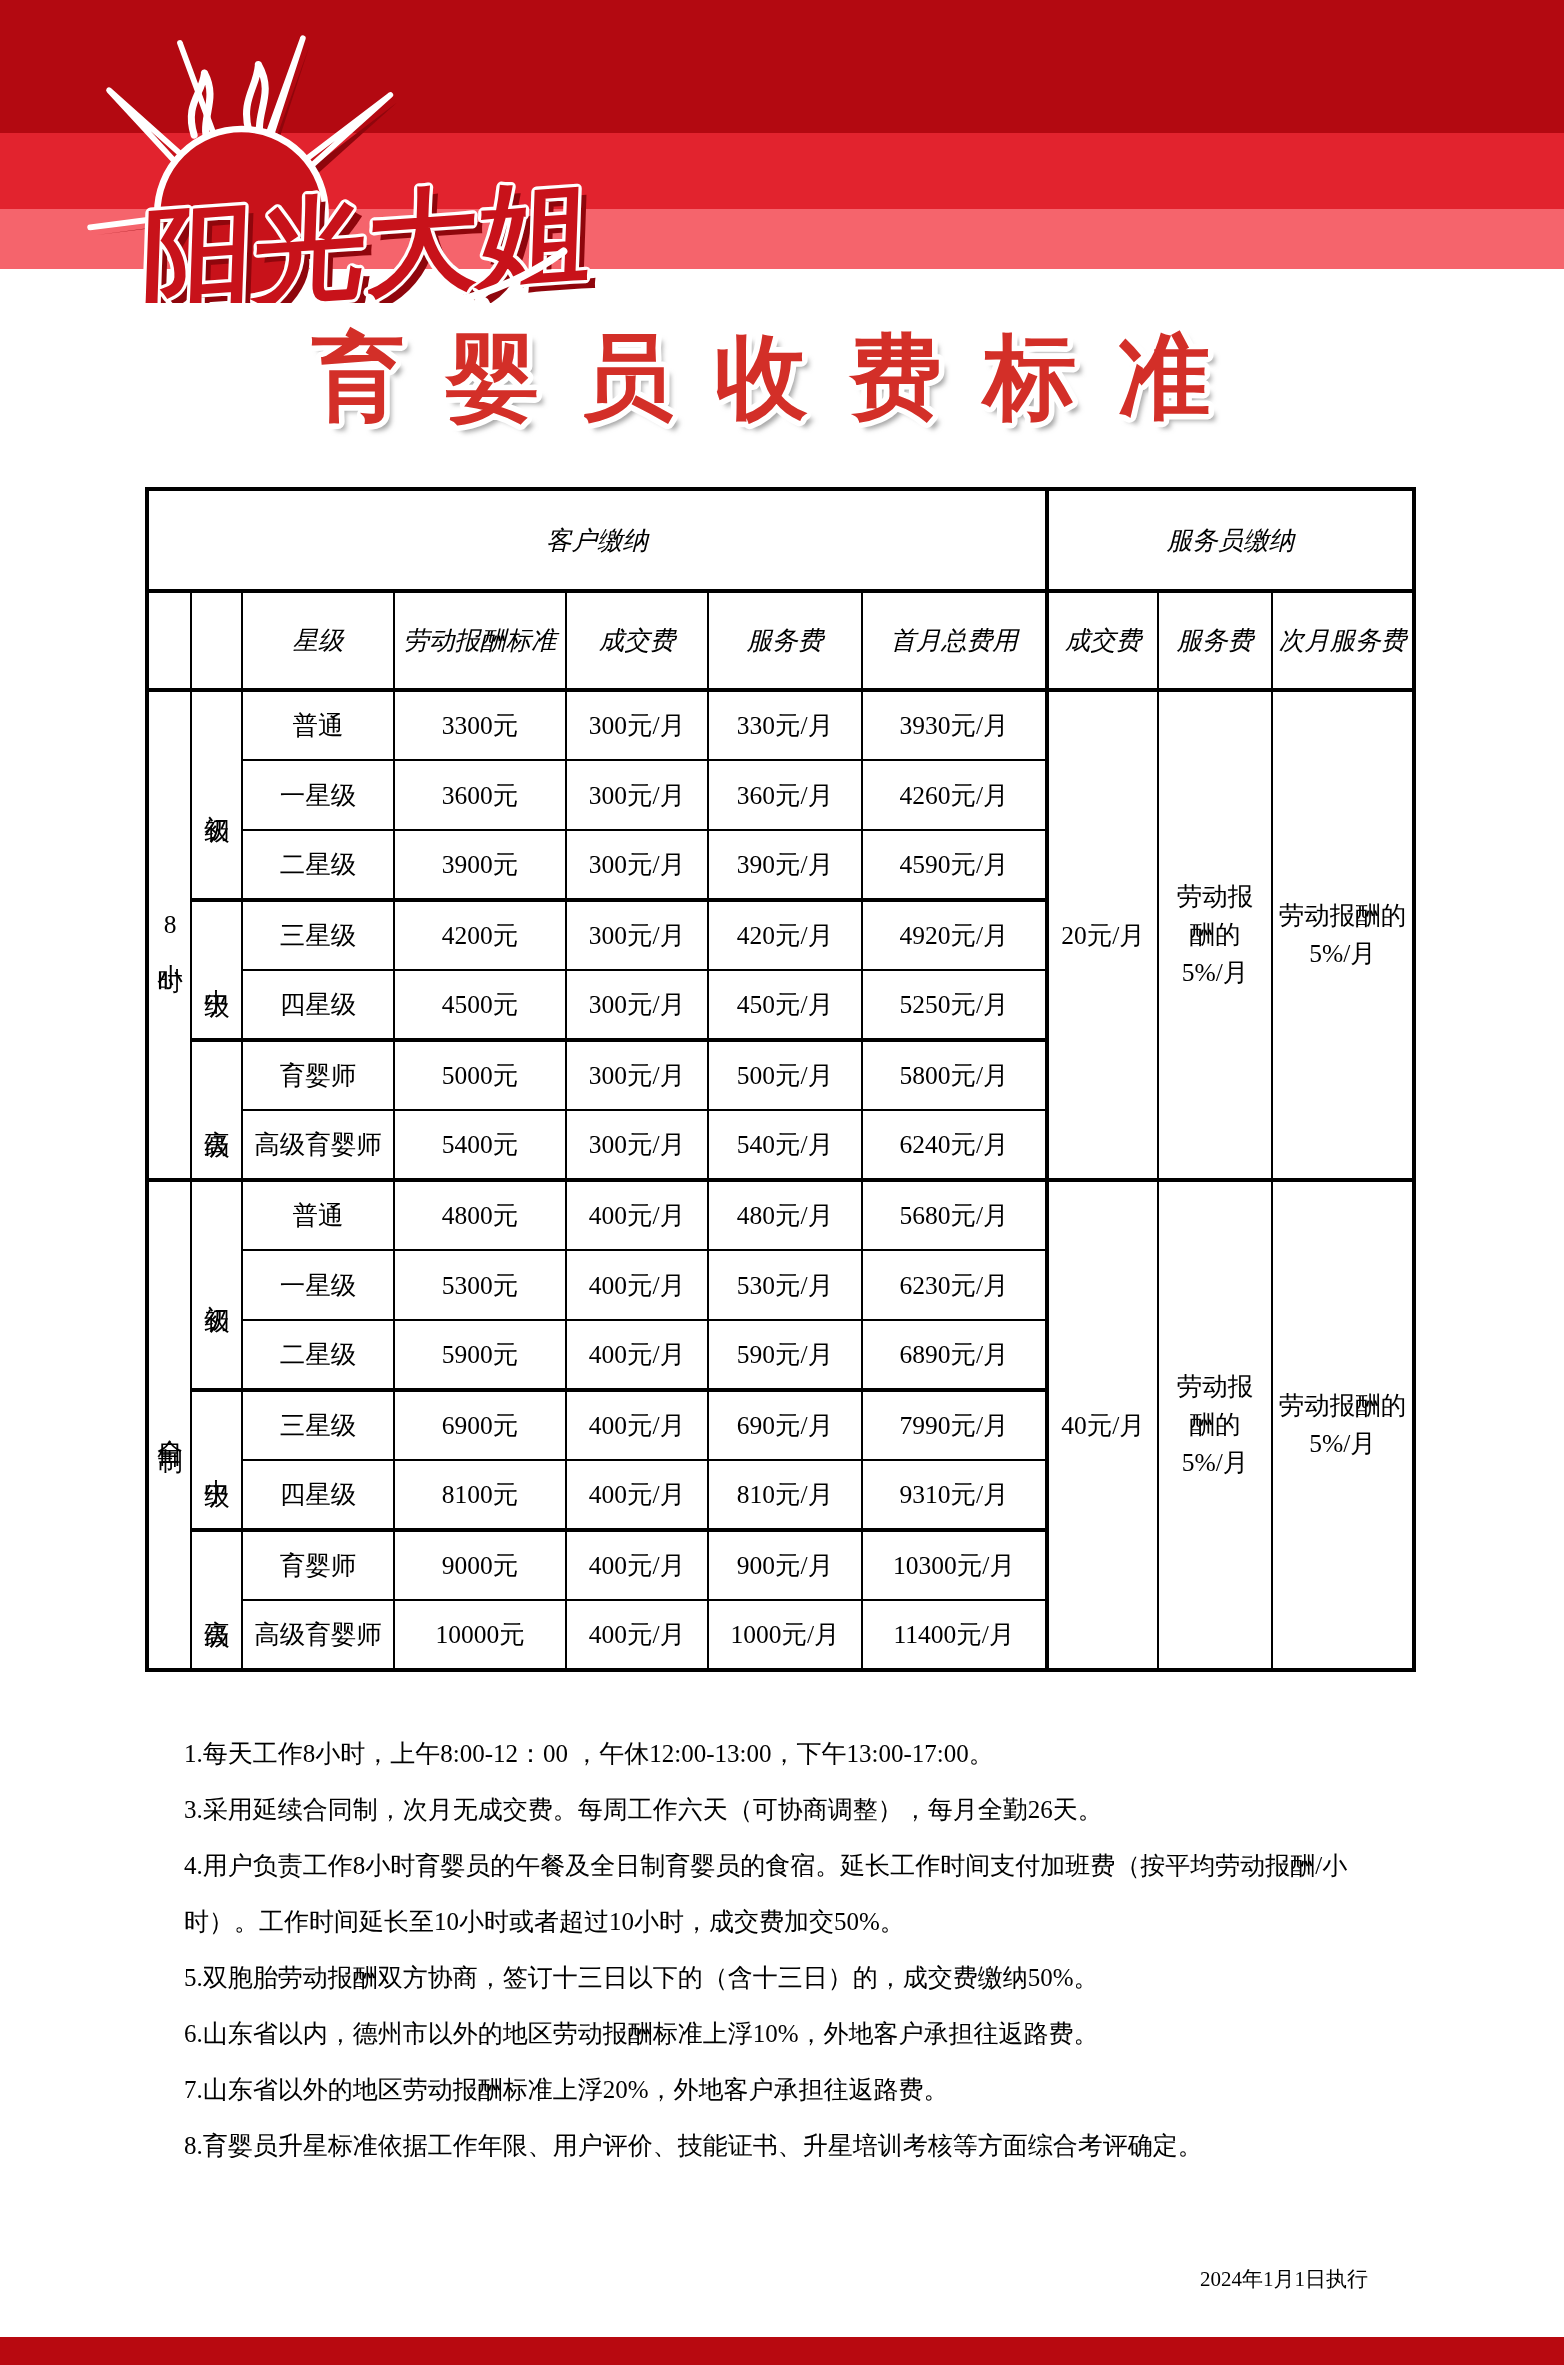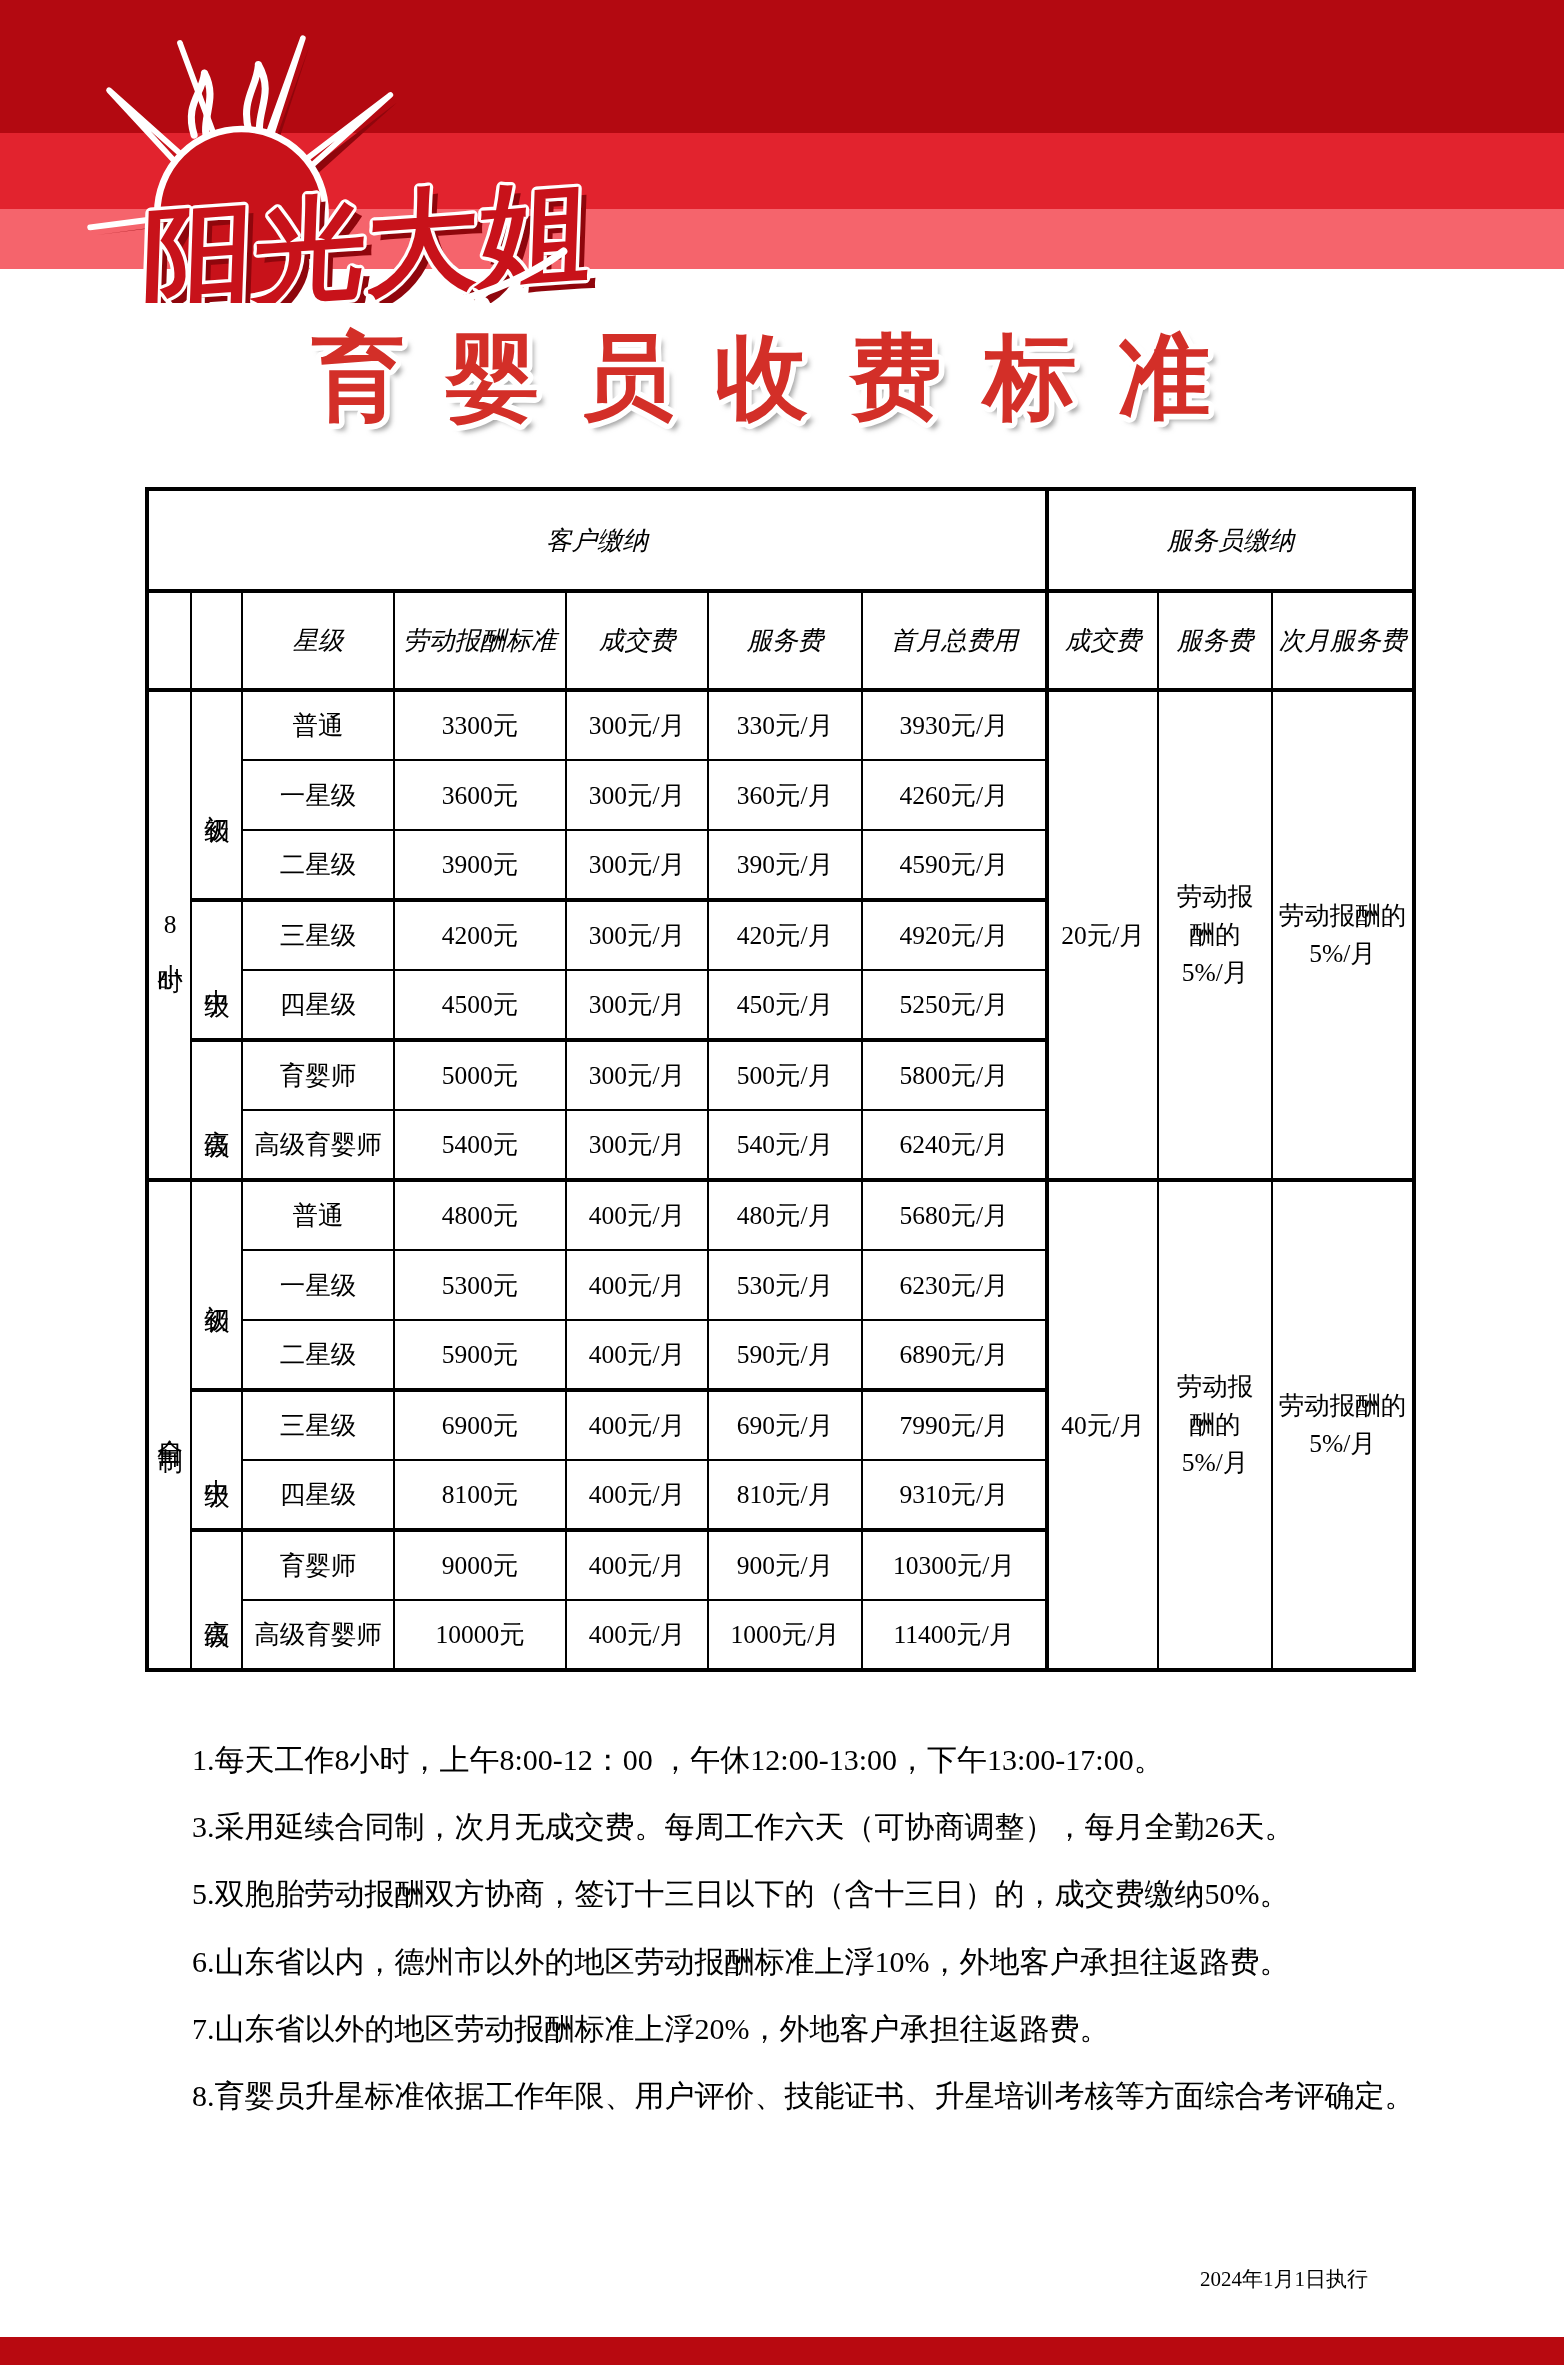--- a/index.html
+++ b/index.html
@@ -45,22 +45,22 @@
   .bl-thick { border-left-width:4.7px !important; }
   .vert-text {
     writing-mode:vertical-rl; text-orientation:upright;
     display:inline-block; line-height:1.1; letter-spacing:4.7px; font-size:25.5px;
   }
   td.pad20 { padding:0 10.4px; line-height:1.5; }
   td.pad10 { padding:0 5.7px; line-height:1.5; }
 
   
   .notes {
-    position:absolute; left:192px; top:1726px; width:1226px;
-    font-size:30px; line-height:2.24;
+    position:absolute; left:184px; top:1726px; width:1226px;
+    font-size:25px; line-height:2.24;
   }
   .notes p { margin:0; }
   .date-line {
     position:absolute; left:176px; top:2265px; width:1192px;
     font-size:21px; text-align:right;
   }
 
   
   .footer-bar {
     position:absolute; left:0; bottom:0; width:1564px; height:66px;
@@ -267,20 +267,21 @@
         <td>400元/月</td>
         <td>1000元/月</td>
         <td>11400元/月</td>
       </tr>
     </tbody>
   </table>
 
   <section class="notes">
     <p>1.每天工作8小时，上午8:00-12：00 ，午休12:00-13:00，下午13:00-17:00。</p>
     <p>3.采用延续合同制，次月无成交费。每周工作六天（可协商调整），每月全勤26天。</p>
+    <p>4.用户负责工作8小时育婴员的午餐及全日制育婴员的食宿。延长工作时间支付加班费（按平均劳动报酬/小时）。工作时间延长至10小时或者超过10小时，成交费加交50%。</p>
     <p>5.双胞胎劳动报酬双方协商，签订十三日以下的（含十三日）的，成交费缴纳50%。</p>
     <p>6.山东省以内，德州市以外的地区劳动报酬标准上浮10%，外地客户承担往返路费。</p>
     <p>7.山东省以外的地区劳动报酬标准上浮20%，外地客户承担往返路费。</p>
     <p>8.育婴员升星标准依据工作年限、用户评价、技能证书、升星培训考核等方面综合考评确定。</p>
   </section>
 
   <p class="date-line">2024年1月1日执行</p>
 
   <footer class="footer-bar"></footer>
 </div>

